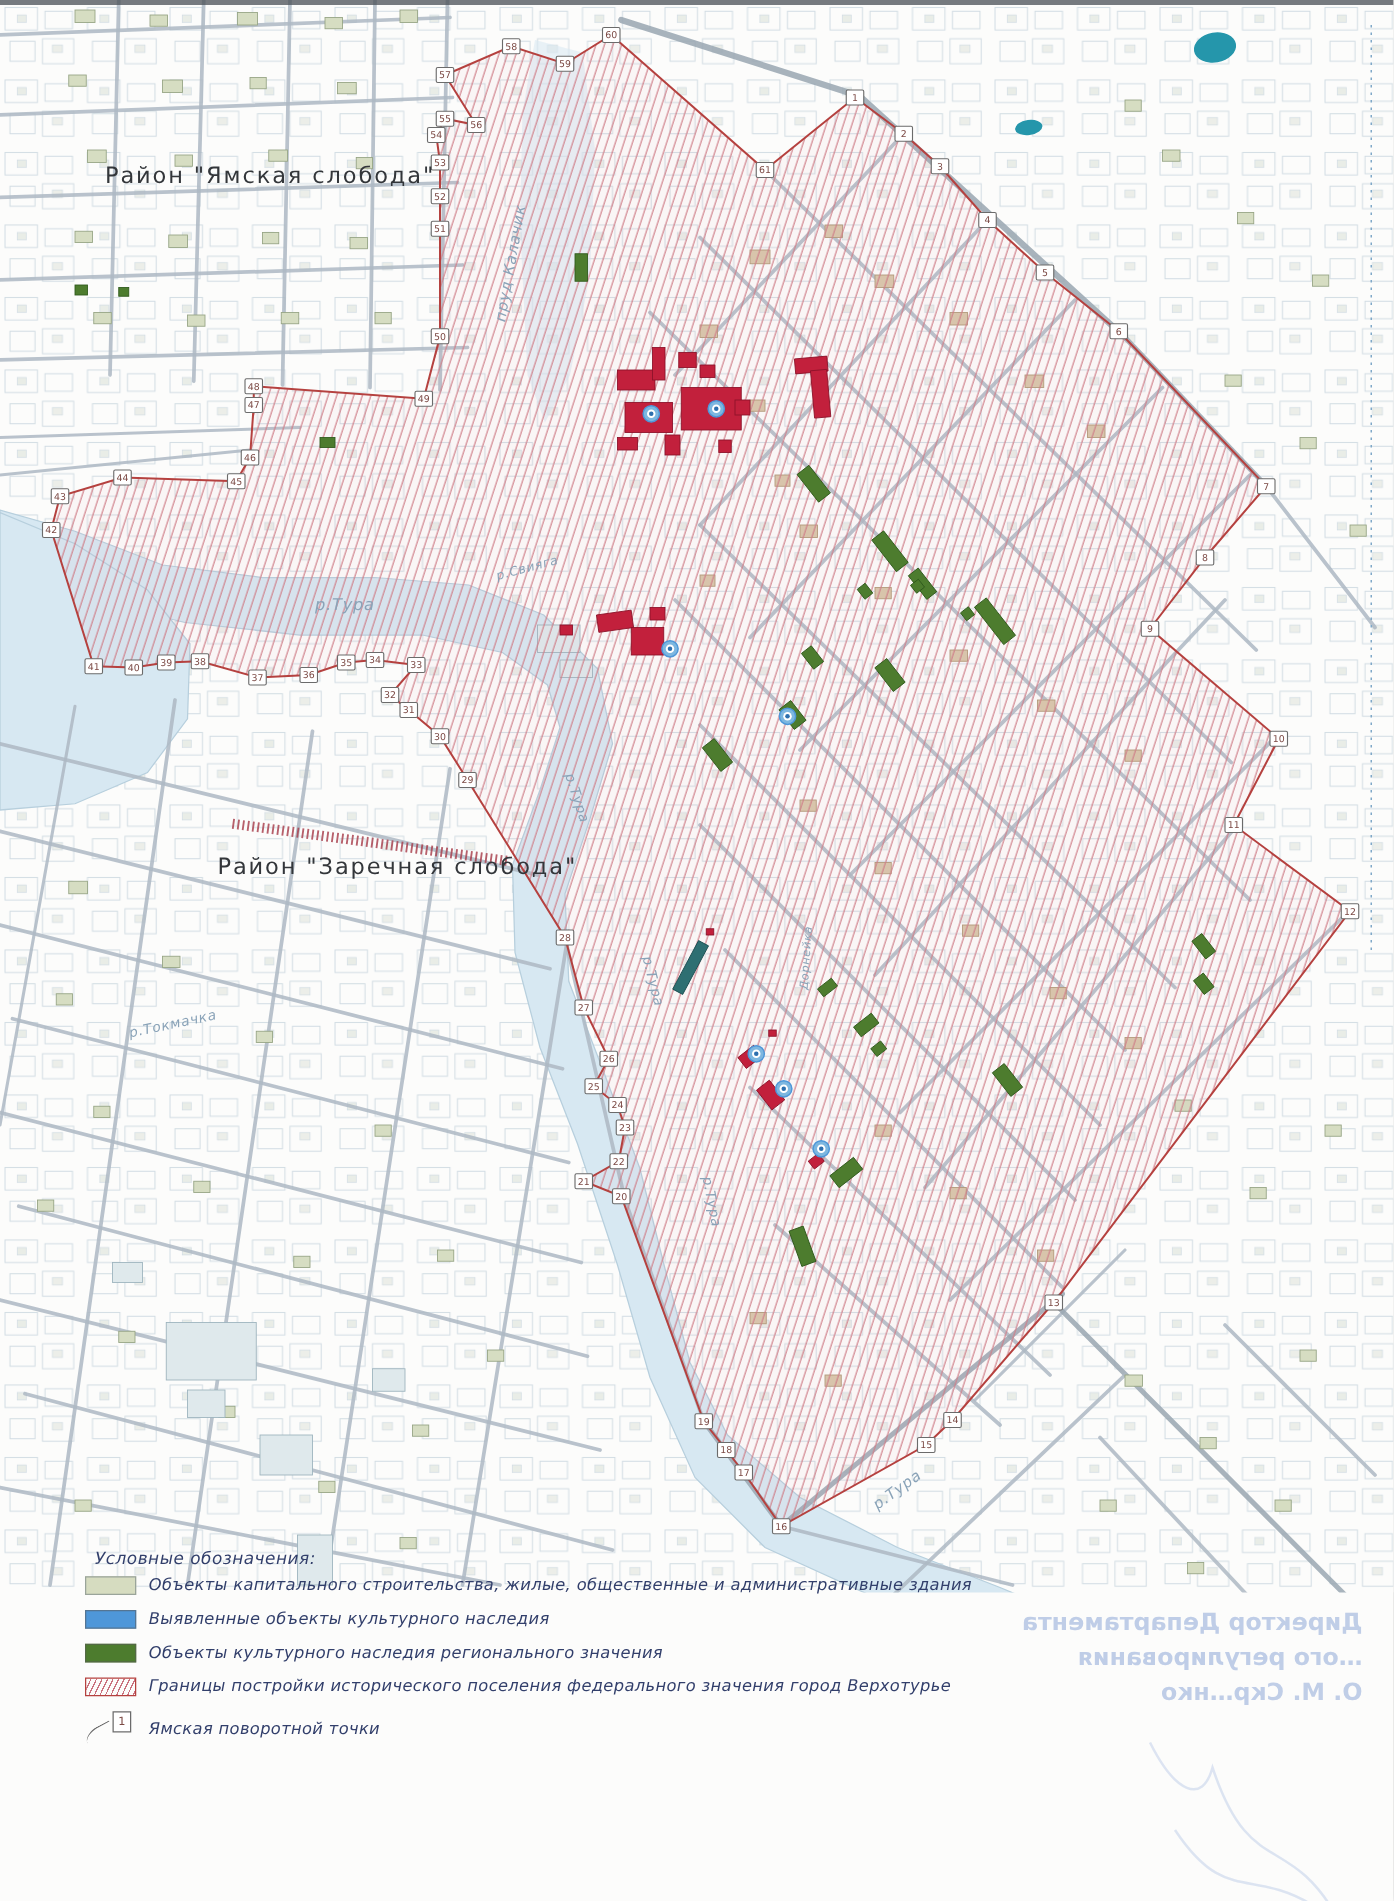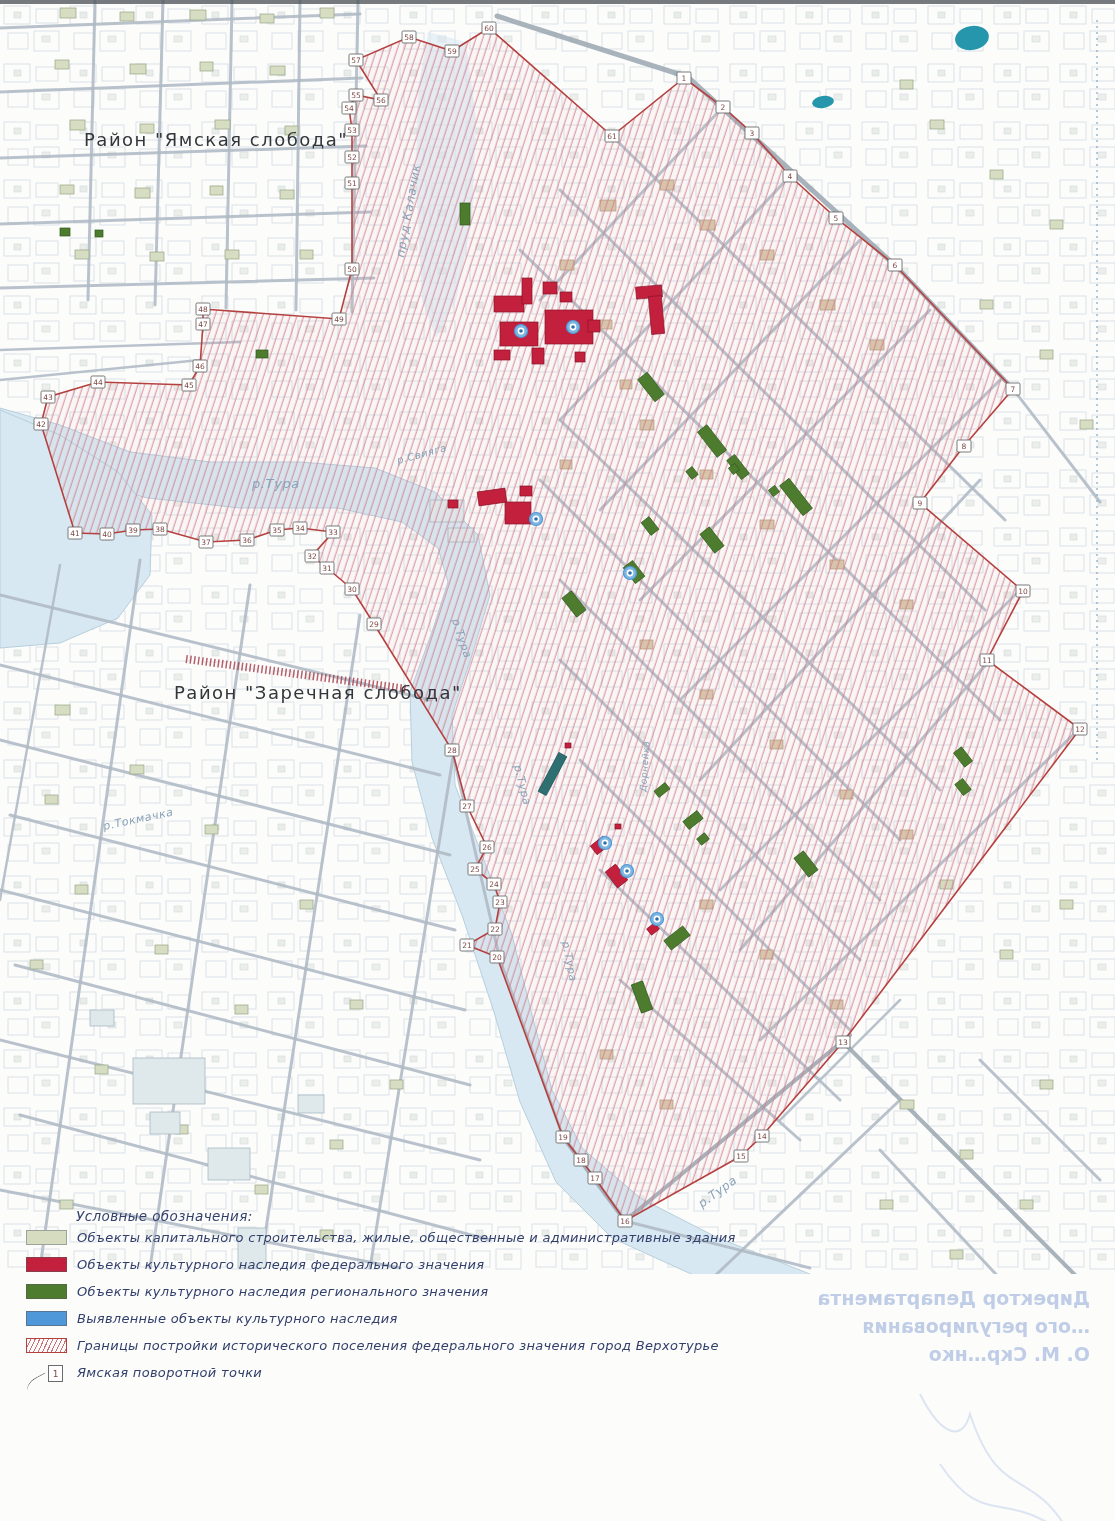--- a/index.html
+++ b/index.html
@@ -3,23 +3,23 @@
 <meta charset="utf-8">
 <style>
   * { margin:0; padding:0; box-sizing:border-box; }
   body { background:#e8e8e8; font-family:"DejaVu Sans", sans-serif; }
   .page { position:relative; width:1115px; height:1521px; background:#fcfcfb; overflow:hidden; margin:0 auto;
           box-shadow:0 0 6px rgba(0,0,0,.3); }
   #map-svg { position:absolute; left:0; top:0; }
   .scan-edge { position:absolute; left:0; top:0; width:100%; height:4px; background:#4a4f55; opacity:.75; }
 
   
-  .legend { position:absolute; left:26px; top:1200px; width:720px; color:#323f6b; }
+  .legend { position:absolute; left:26px; top:1231px; width:720px; color:#323f6b; }
   .legend-title { font-style:italic; font-size:13.5px; margin:8px 0 6px 50px; letter-spacing:.4px; }
-  .legend-row { display:flex; align-items:flex-start; margin-bottom:12px; }
+  .legend-row { display:flex; align-items:flex-end; margin-bottom:12px;margin-left:42px; }
   .legend-swatch { width:41px; height:15px; margin-right:10px; flex:0 0 auto; border:1px solid #9aa49a; }
   .legend-swatch.no-border { border:1px solid rgba(90,90,90,.55); }
   .legend-swatch.hatch { border:1.4px solid #b5413f; background:
       repeating-linear-gradient(115deg, transparent 0 3px, #c9727e 3px 4px); }
   .legend-swatch.point { border:none; width:41px; height:22px; position:relative; }
   .legend-swatch.point .pt-box { position:absolute; right:4px; top:0; width:15px; height:17px;
       border:1px solid #6b6b6b; background:#fff; font-size:9px; color:#7c4a45;
       display:flex; align-items:center; justify-content:center; }
   .legend-swatch.point .pt-leader { position:absolute; left:0; bottom:-4px; width:24px; height:14px;
       border-top:1.3px solid #6b6b6b; border-radius:60% 0 0 0; transform:rotate(-28deg); }
@@ -568,30 +568,26 @@
   <div class="scan-edge"></div>
 
   <div class="legend">
     <div class="legend-title">Условные обозначения:</div>
     <div id="legend-rows">
         <div class="legend-row">
           <div class="legend-swatch" style="background: rgb(214, 220, 192);"></div>
           <div class="legend-label">Объекты капитального строительства, жилые, общественные и административные здания</div>
         </div>
         <div class="legend-row">
-          <div class="legend-swatch no-border" style="background: rgb(194, 32, 60);"></div>
-          <div class="legend-label">Объекты культурного наследия федерального значения</div>
+          <div class="legend-swatch no-border" style="background: rgb(78, 151, 217);"></div>
+          <div class="legend-label">Выявленные объекты культурного наследия</div>
         </div>
         <div class="legend-row">
           <div class="legend-swatch no-border" style="background: rgb(77, 124, 46);"></div>
           <div class="legend-label">Объекты культурного наследия регионального значения</div>
-        </div>
-        <div class="legend-row">
-          <div class="legend-swatch no-border" style="background: rgb(78, 151, 217);"></div>
-          <div class="legend-label">Выявленные объекты культурного наследия</div>
         </div>
         <div class="legend-row">
           <div class="legend-swatch hatch"></div>
           <div class="legend-label">Границы постройки исторического поселения федерального значения город Верхотурье</div>
         </div>
         <div class="legend-row">
           <div class="legend-swatch point">
             <div class="pt-leader"></div>
             <div class="pt-box">1</div>
           </div>

